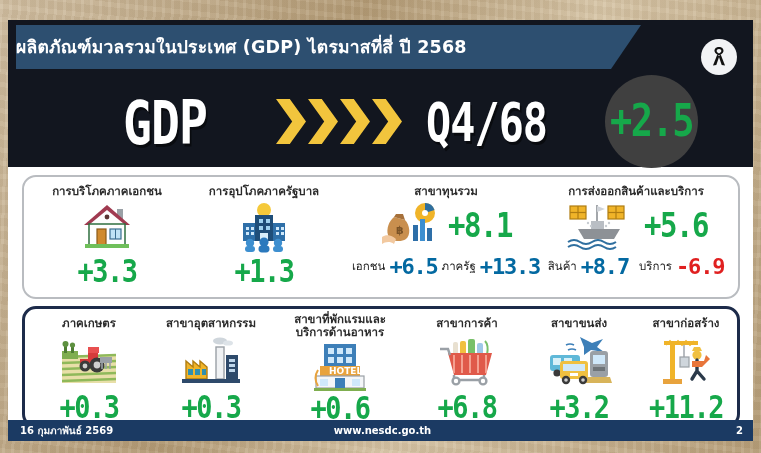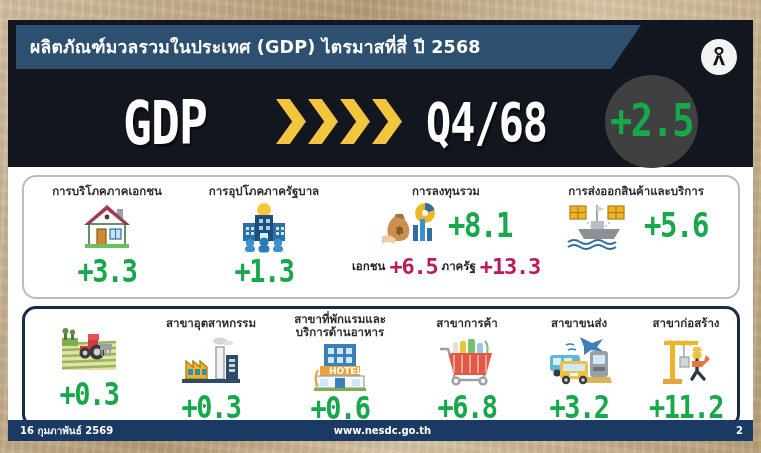--- a/index.html
+++ b/index.html
@@ -35,21 +35,20 @@
     position: absolute; left: 8px; top: 5px;
     width: 625px; height: 44px;
     background: #2d4f70;
     clip-path: polygon(0 0, 100% 0, calc(100% - 30px) 100%, 0 100%);
     display: flex; align-items: center;
   }
   .header-title {
     color: #ffffff;
     font-size: 17.5px;
     font-weight: 700;
-    padding-left: 14px;
     letter-spacing: .2px;
     white-space: nowrap;
   }
   .ribbon-circle {
     position: absolute; left: 693px; top: 19px;
     width: 36px; height: 36px; border-radius: 50%;
     background: #f2f3f5;
     display: flex; align-items: center; justify-content: center;
   }
   .ribbon-circle svg { display:block; }
@@ -133,31 +132,31 @@
   .cap.two { white-space: normal; }
   .big {
     color: #16a84a;
     font-size: 27px;
     font-weight: 700;
     font-family: "DejaVu Sans Mono", "Liberation Mono", monospace;
     letter-spacing: -1.5px;
     transform: scaleY(1.15);
   }
   .mid {
-    color: #be185d;
+    color: #0369a1;
     font-size: 22px;
     font-weight: 700;
     font-family: "DejaVu Sans Mono", "Liberation Mono", monospace;
     letter-spacing: -1.2px;
   }
   .mid.neg { color: #e02020; }
   .sub-lab {
     color: #1c1c1c;
     font-size: 11.5px;
-    font-weight: 700;
+    font-weight: 400;
   }
   .subrow { display: flex; align-items: center; justify-content: center; gap: 4px; }
   .icon-box { display: flex; align-items: center; justify-content: center; }
 
   
   .footer {
     position: absolute; left: 0; bottom: 0;
     width: 745px; height: 21px;
     background: #1b3a63;
     display: flex; align-items: center;
@@ -249,21 +248,21 @@
           <circle cx="29" cy="41" r="4.6" fill="#2b79bd"></circle>
             <rect x="23.5" y="44.5" width="11" height="7" rx="3.4" fill="#2b79bd"></rect>
           <circle cx="43" cy="42" r="4.2" fill="#3d8fd0"></circle>
             <rect x="38" y="45" width="10" height="6" rx="3" fill="#3d8fd0"></rect>
         </svg>
       </div>
       <div class="big">+1.3</div>
     </div>
 
     <div class="cell" style="left:322px; top:8px; width:200px;">
-      <div class="cap">การลงทุนรวม</div>
+      <div class="cap">สาขาทุนรวม</div>
       <div style="display:flex; align-items:center; justify-content:center; gap:6px; height:56px;">
         <div class="icon-box">
           <svg width="62" height="50" viewBox="0 0 62 50">
             <circle cx="45" cy="12" r="10" fill="#f0b429"></circle>
             <path d="M45 12 L45 2 A10 10 0 0 1 54.5 9 Z" fill="#2f6f9f"></path>
             <circle cx="45" cy="12" r="3" fill="#fff"></circle>
             <rect x="33" y="24" width="5" height="16" fill="#2e6fa8"></rect>
             <rect x="40" y="18" width="5" height="22" fill="#3d8fd0"></rect>
             <rect x="47" y="27" width="5" height="13" fill="#2e6fa8"></rect>
             <path d="M14 16 C9 20 6 28 8 34 C10 40 20 42 26 38 C31 34 30 24 25 19 Z" fill="#c98f4e"></path>
@@ -300,26 +299,33 @@
             <path d="M4 41 q6 -4 12 0 q6 4 12 0 q6 -4 12 0 q6 4 12 0" stroke="#2f6f9f" stroke-width="2" fill="none"></path>
             <path d="M4 46 q6 -4 12 0 q6 4 12 0 q6 -4 12 0 q6 4 12 0" stroke="#2f6f9f" stroke-width="2" fill="none"></path>
             <circle cx="24" cy="22" r="1.2" fill="#c7ccd1"></circle>
               <circle cx="27" cy="25" r="1.2" fill="#c7ccd1"></circle>
             <circle cx="45" cy="22" r="1.2" fill="#c7ccd1"></circle>
               <circle cx="42" cy="25" r="1.2" fill="#c7ccd1"></circle>
           </svg>
         </div>
         <div class="big" style="font-size:29px;">+5.6</div>
       </div>
+      <div class="subrow">
+        <span class="sub-lab">สินค้า</span>
+        <span class="mid">+8.7</span>
+        <span class="sub-lab" style="margin-left:6px;">บริการ</span>
+        <span class="mid neg">-6.9</span>
+      </div>
     </div>
   </div>
 
   <div class="panel panel-sectors">
 
     <div class="cell" style="left:6px; top:8px; width:116px;">
+      <div class="cap">ภาคเกษตร</div>
       <div class="icon-box" style="height:62px;">
         <svg width="62" height="56" viewBox="0 0 62 56">
           <rect x="4" y="22" width="54" height="28" fill="#e8dfa8"></rect>
           <path d="M4 24 L58 22 M4 30 L58 28 M4 36 L58 34 M4 42 L58 40 M4 48 L58 46" stroke="#8fb95a" stroke-width="2.6" fill="none"></path>
           <rect x="4" y="18" width="16" height="8" fill="#7fae4f"></rect>
           <rect x="6" y="12" width="3" height="8" fill="#4e7d33"></rect>
           <circle cx="7.5" cy="11" r="3" fill="#5e9140"></circle>
           <rect x="13" y="13" width="3" height="7" fill="#4e7d33"></rect>
           <circle cx="14.5" cy="12" r="2.6" fill="#5e9140"></circle>
           <path d="M22 26 L30 26 L30 18 L40 18 L40 30 L22 30 Z" fill="#d63b3b"></path>

